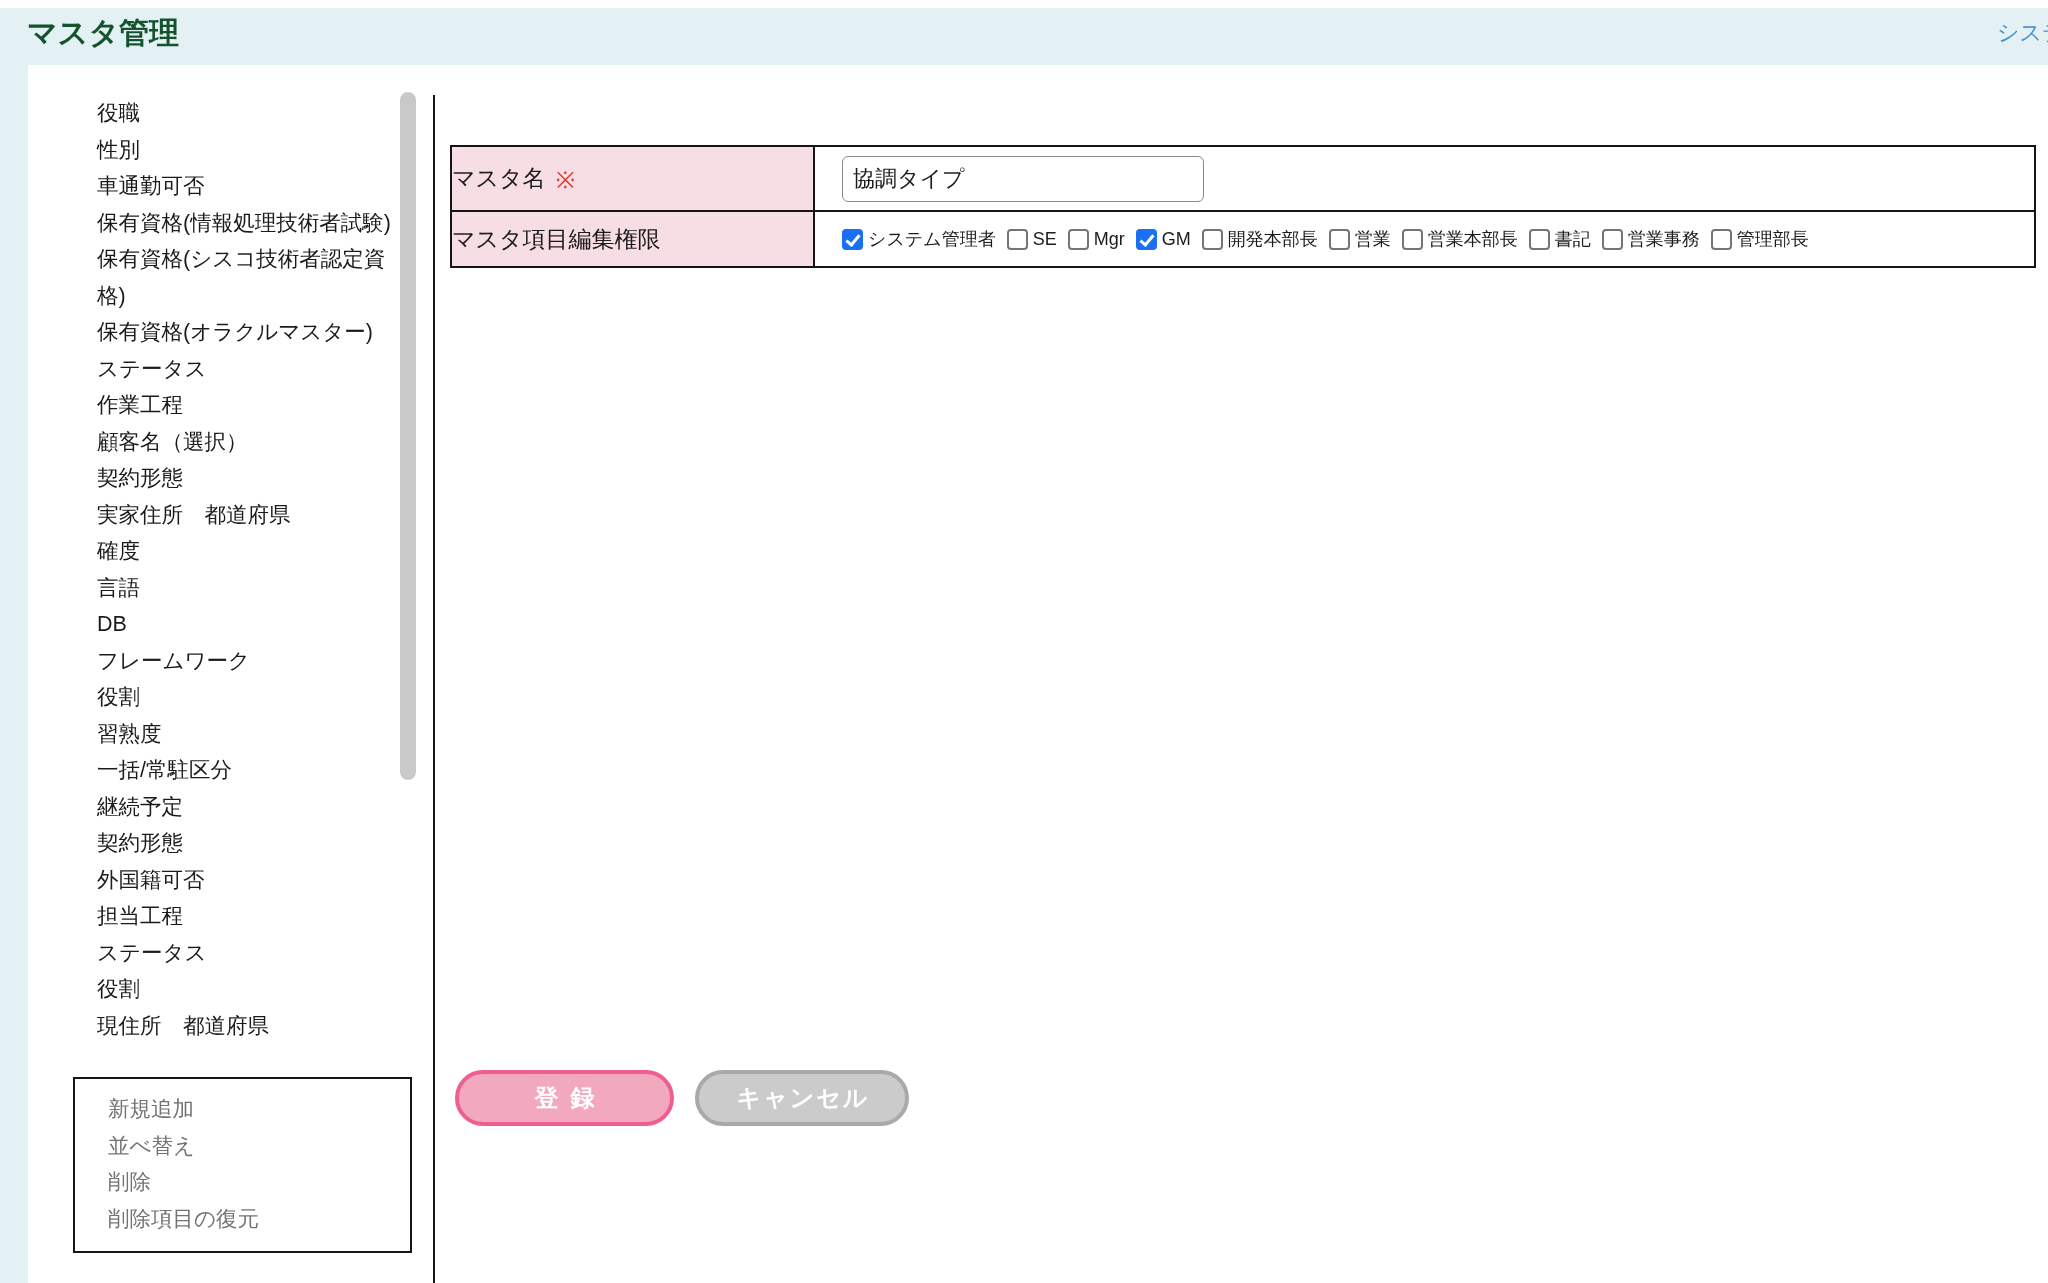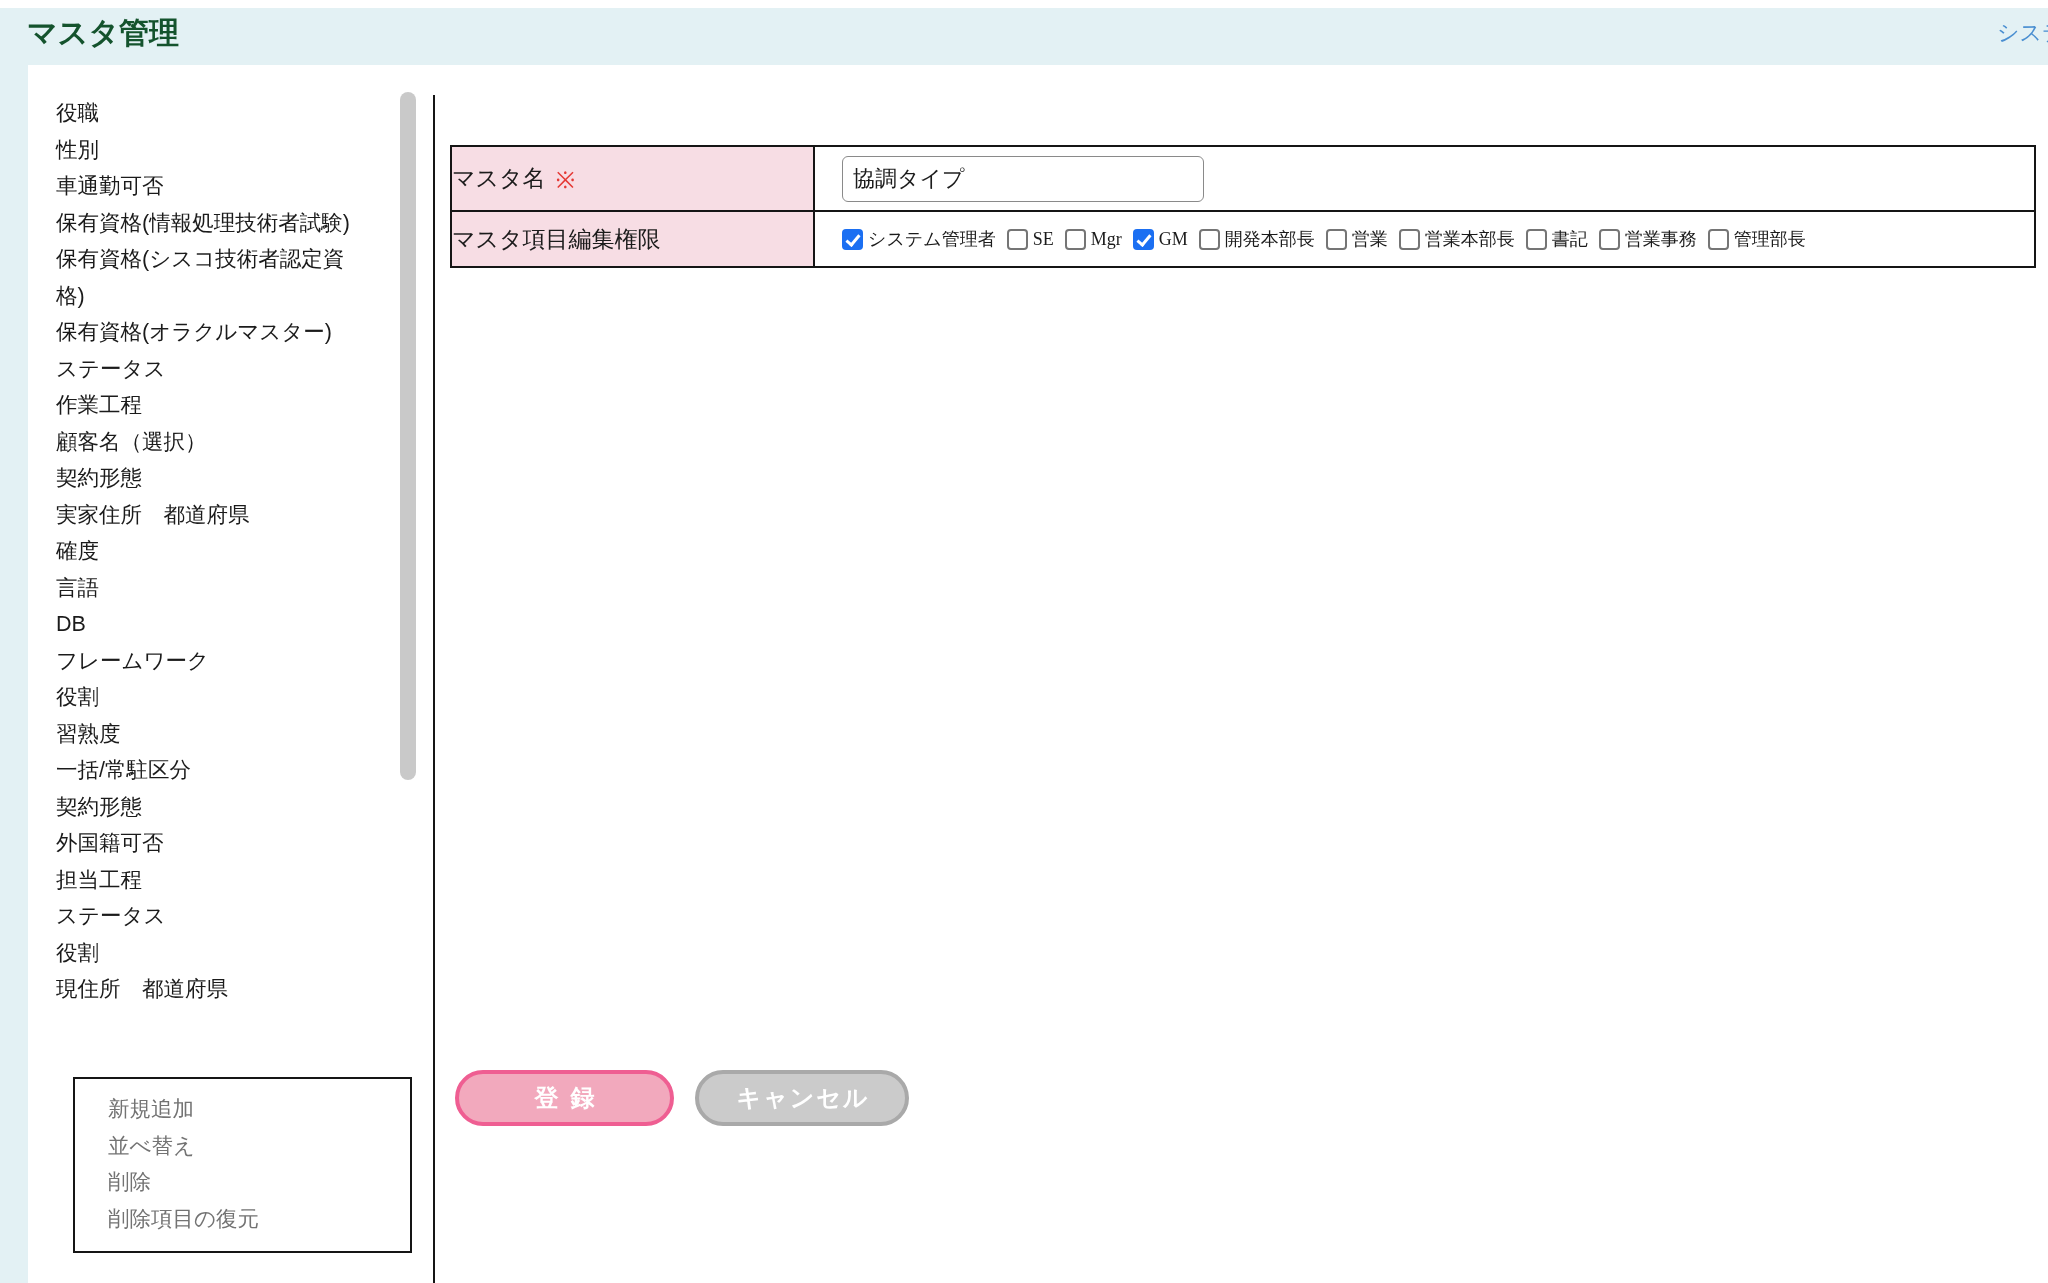--- a/index.html
+++ b/index.html
@@ -7,32 +7,32 @@
     position:relative;width:2048px;height:1283px;overflow:hidden;
     background:#ffffff;font-family:"Liberation Sans",sans-serif;color:#1b1b1b;
   }
   
   .header-band{position:absolute;left:0;top:8px;width:2048px;height:57px;background:#e3f1f4;}
   .left-strip{position:absolute;left:0;top:65px;width:28px;height:1218px;background:#e3f1f4;}
   .page-title{position:absolute;left:27px;top:13px;font-size:30px;font-weight:bold;color:#14532d;white-space:nowrap;}
   .top-link{position:absolute;left:1997px;top:18px;font-size:22px;color:#4a8fd1;white-space:nowrap;cursor:pointer;}
   
   .side-list{position:absolute;left:28px;top:95px;width:366px;height:966px;overflow:hidden;}
-  .side-item{padding-left:28px;width:312px;font-size:21.5px;line-height:36.5px;color:#1b1b1b;cursor:pointer;}
+  .side-item{padding-left:69px;width:312px;font-size:21.5px;line-height:36.5px;color:#1b1b1b;cursor:pointer;}
   .side-scrollbar{position:absolute;left:400px;top:92px;width:16px;height:688px;border-radius:8px;background:#c9c9c9;}
   .divider-line{position:absolute;left:433px;top:95px;width:2px;height:1188px;background:#151515;}
   .side-menu{position:absolute;left:73px;top:1077px;width:339px;height:176px;border:2px solid #151515;background:#ffffff;box-sizing:border-box;padding-top:12px;}
   .menu-item{padding-left:33px;font-size:21.5px;line-height:36.5px;color:#737373;cursor:pointer;white-space:nowrap;}
   
   .form-table{position:absolute;left:450px;top:145px;width:1586px;border:2px solid #151515;box-sizing:border-box;background:#fff;}
   .form-row{display:flex;}
   .form-row.first{border-bottom:2px solid #151515;}
   .label-cell{width:363px;min-width:363px;background:#f7dde4;border-right:2px solid #151515;display:flex;align-items:center;box-sizing:border-box;font-size:23px;}
   .row-name .label-cell,.row-name .value-cell{height:63px;}
-  .row-perm .label-cell,.row-perm .value-cell{height:54px;font-family:Liberation Serif, serif;}
+  .row-perm .label-cell,.row-perm .value-cell{height:54px;}
   .value-cell{flex:1;display:flex;align-items:center;padding-left:27px;box-sizing:border-box;}
   .required{color:#e53935;margin-left:10px;}
   .name-input{width:340px;height:44px;border:1px solid #8a8a8a;border-radius:6px;font-size:22px;padding:0 10px;color:#1b1b1b;font-family:"Liberation Sans",sans-serif;background:#fff;}
   
   .perm{display:flex;align-items:center;margin-right:11px;cursor:pointer;}
   .cb{width:21px;height:21px;box-sizing:border-box;border:2px solid #757575;border-radius:4px;background:#fff;margin-right:5px;position:relative;flex:none;}
   .cb.checked{border:none;background:#1b6ff2;}
   .cb.checked::after{content:"";position:absolute;left:7px;top:3px;width:5px;height:11px;border-right:3px solid #fff;border-bottom:3px solid #fff;transform:rotate(40deg);}
   .perm-label{font-size:18px;color:#1b1b1b;white-space:nowrap;}
   
@@ -62,20 +62,21 @@
       <div class="side-item">顧客名（選択）</div>
       <div class="side-item">契約形態</div>
       <div class="side-item">実家住所　都道府県</div>
       <div class="side-item">確度</div>
       <div class="side-item">言語</div>
       <div class="side-item">DB</div>
       <div class="side-item">フレームワーク</div>
       <div class="side-item">役割</div>
       <div class="side-item">習熟度</div>
       <div class="side-item">一括/常駐区分</div>
+      <div class="side-item">継続予定</div>
       <div class="side-item">契約形態</div>
       <div class="side-item">外国籍可否</div>
       <div class="side-item">担当工程</div>
       <div class="side-item">ステータス</div>
       <div class="side-item">役割</div>
       <div class="side-item">現住所　都道府県</div>
     </div>
   <div class="side-scrollbar"></div>
   <div class="divider-line"></div>
 

